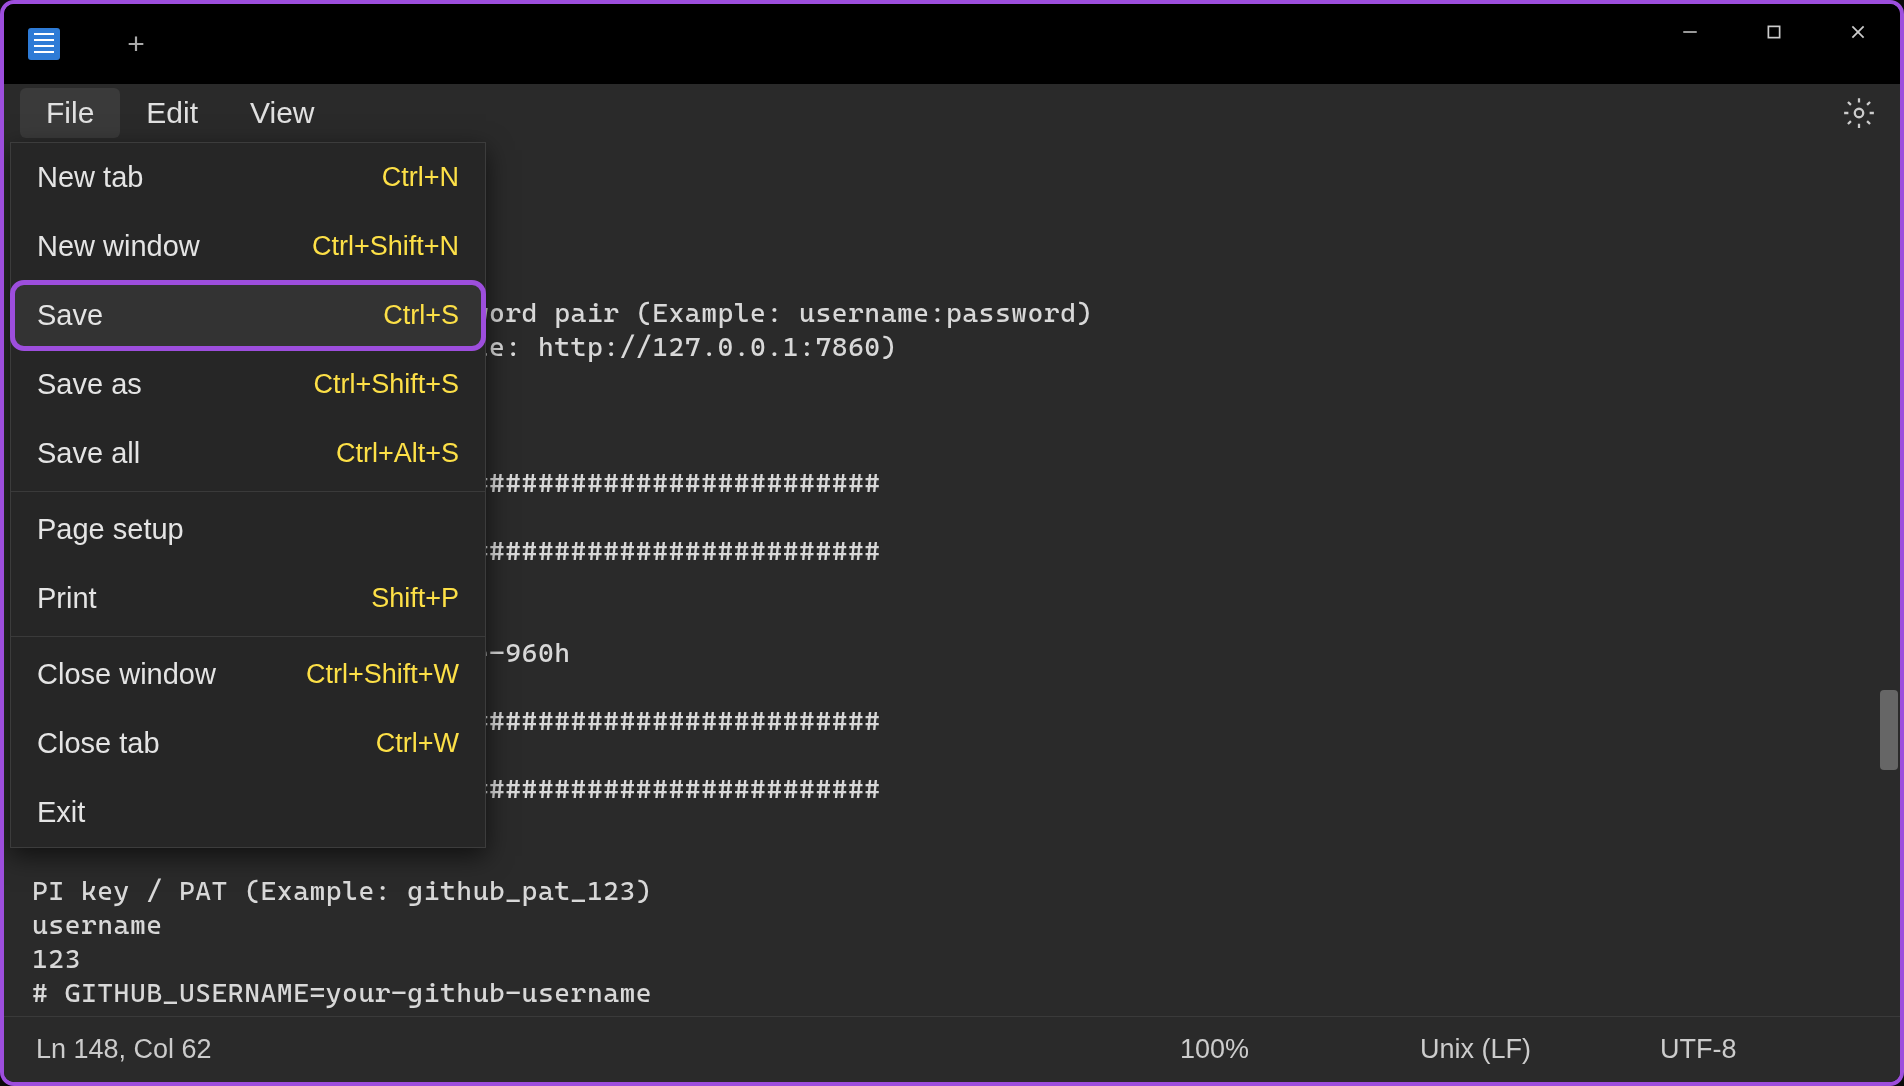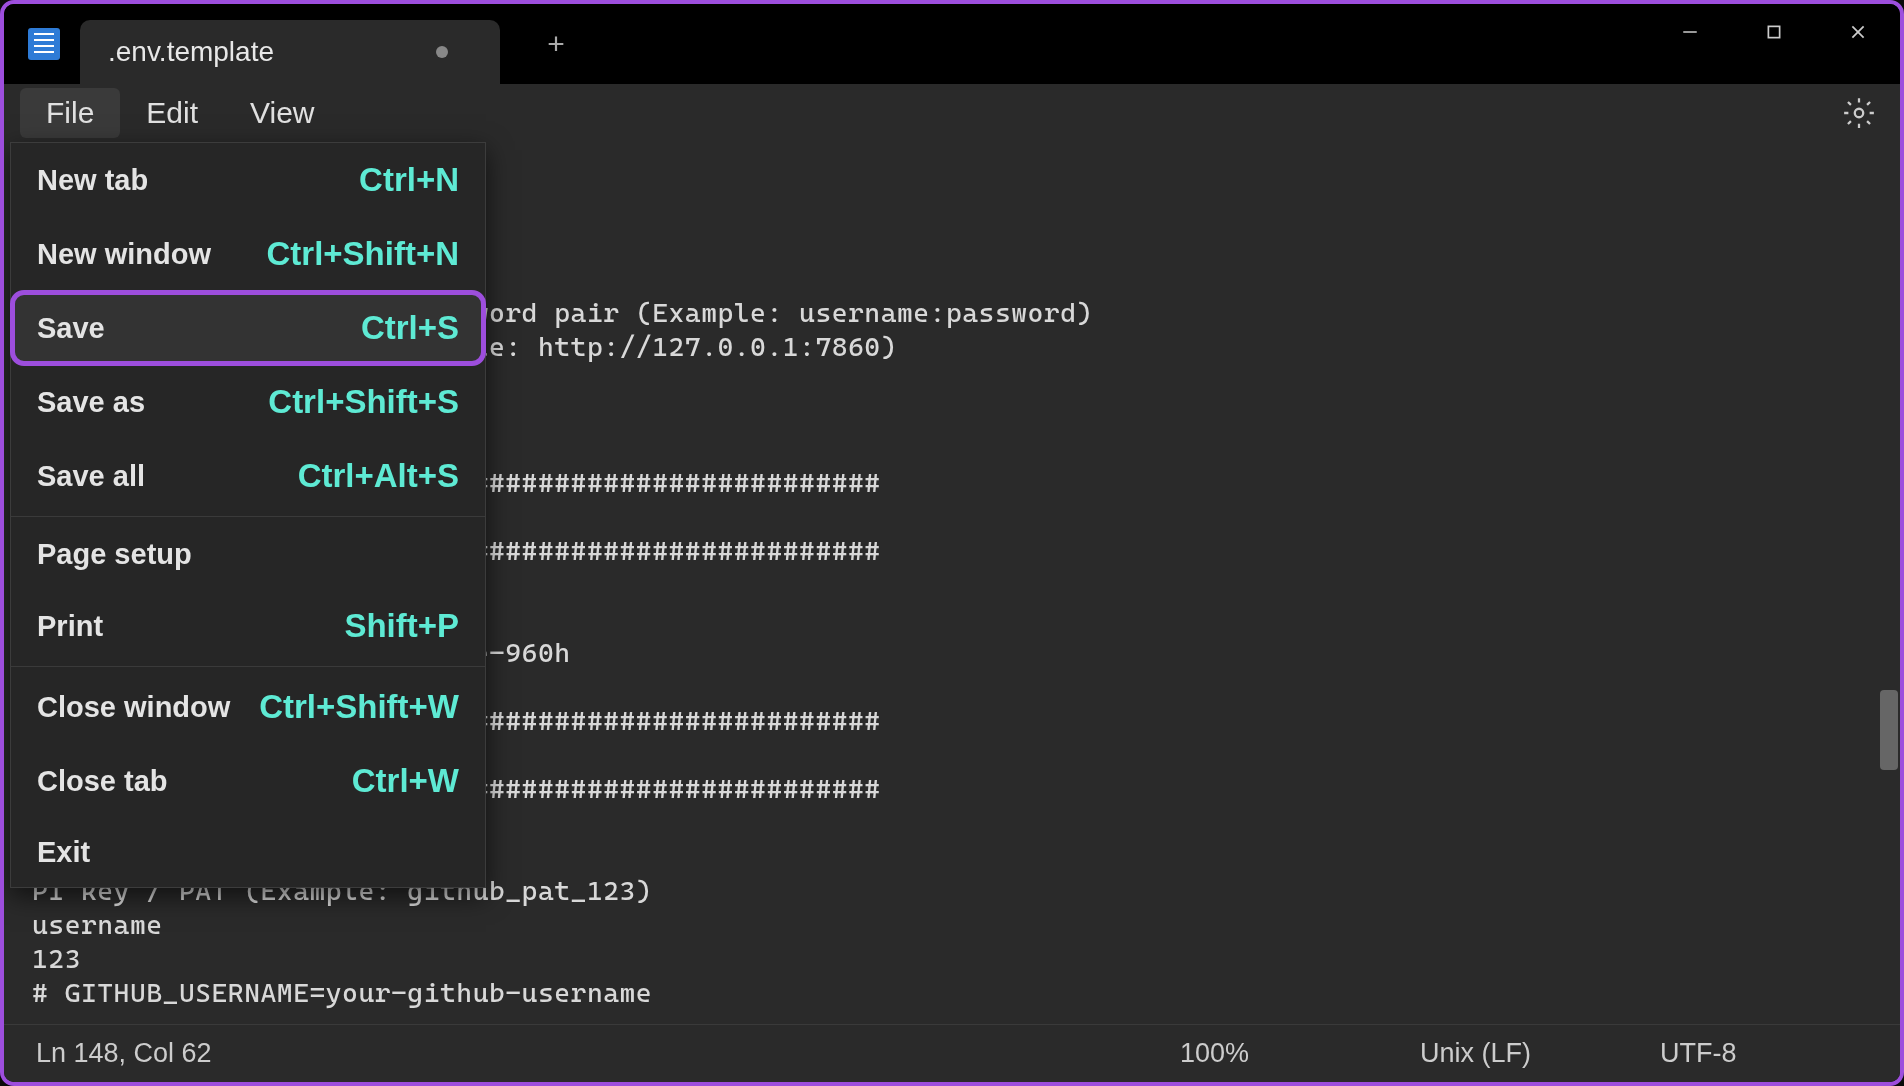--- a/index.html
+++ b/index.html
@@ -124,43 +124,42 @@
 
   .file-menu {
     position: absolute;
     top: 138px;
     left: 6px;
     width: 476px;
     background: #262626;
     border: 1px solid #3c3c3c;
     box-shadow: 0 8px 24px rgba(0,0,0,.6);
     z-index: 100;
-    font-weight: bold;
   }
   .fm-item {
     display: flex;
     justify-content: space-between;
     align-items: center;
     padding: 18px 26px;
     font-size: 29px;
     color: #e4e4e4;
   }
-  .fm-shortcut { color: #5eead4; font-size: 33px; }
+  .fm-shortcut { color: #fde047; font-size: 27px; }
   .fm-divider { height: 1px; background: #3a3a3a; margin: 3px 0; }
   .highlight-save {
     outline: 5px solid #9d4edd;
     outline-offset: -4px;
     background: #333;
     border-radius: 13px;
   }
 
   .statusbar {
     position: absolute;
     bottom: 0; left: 0; right: 0;
-    height: 58px;
+    height: 66px;
     background: #2a2a2a;
     border-top: 1px solid #3a3a3a;
     display: flex;
     align-items: center;
     color: #ccc;
     font-size: 27px;
   }
   .sb-left { padding-left: 32px; flex: 1; }
   .sb-cell { width: 240px; text-align: left; }
 
@@ -172,24 +171,20 @@
     height: 80px;
     background: #666;
     border-radius: 4px;
   }
 </style>
 </head>
 <body>
 
 <div class="titlebar">
   <div class="app-icon"></div>
-  <div class="tab">
-    <span class="tab-title">.env.template</span>
-    <span class="tab-modified"></span>
-  </div>
   <div class="new-tab-btn">+</div>
   <div class="window-controls">
     <div class="win-btn">
       <svg viewBox="0 0 16 16">
           <line x1="2" y1="8" x2="14" y2="8" stroke="currentColor" stroke-width="1.5"></line>
         </svg>
     </div>
     <div class="win-btn">
       <svg viewBox="0 0 16 16">
           <rect x="3" y="3" width="10" height="10" fill="none" stroke="currentColor" stroke-width="1.5"></rect>

